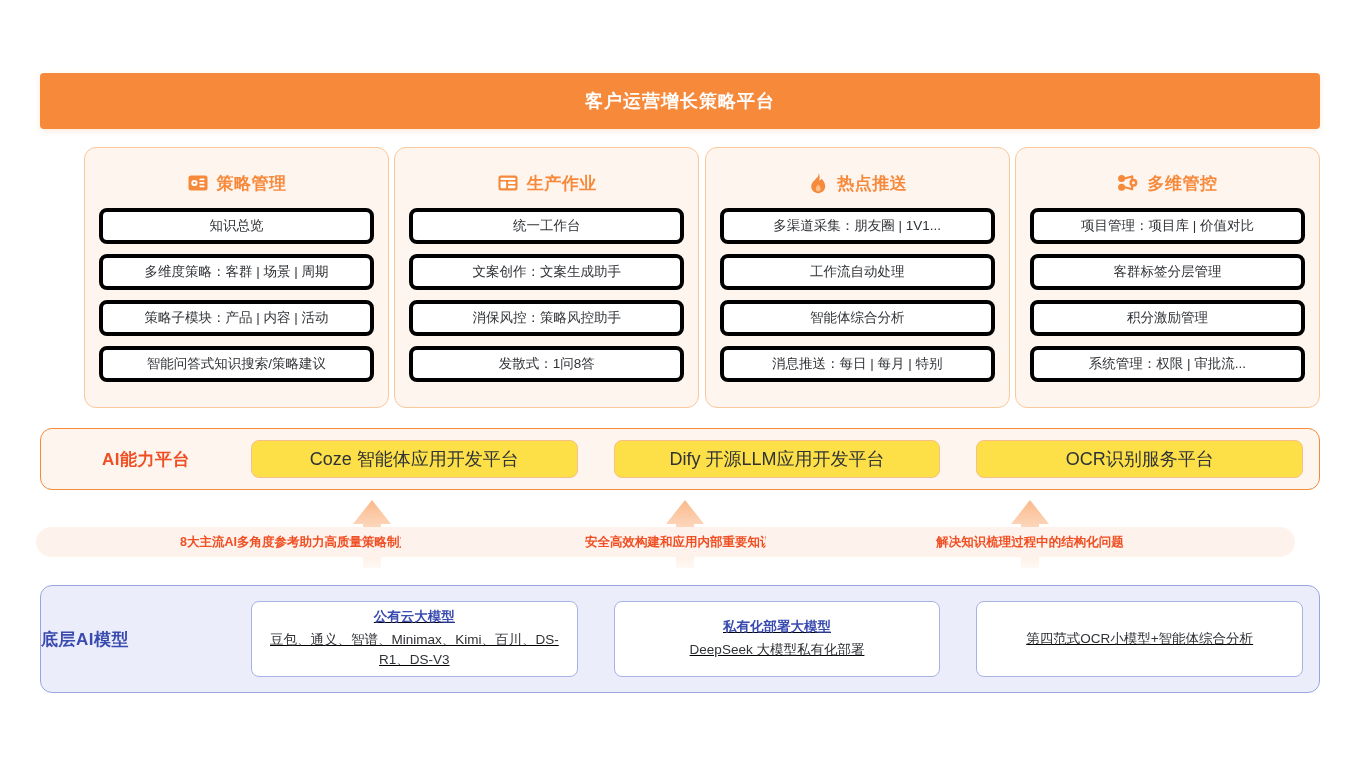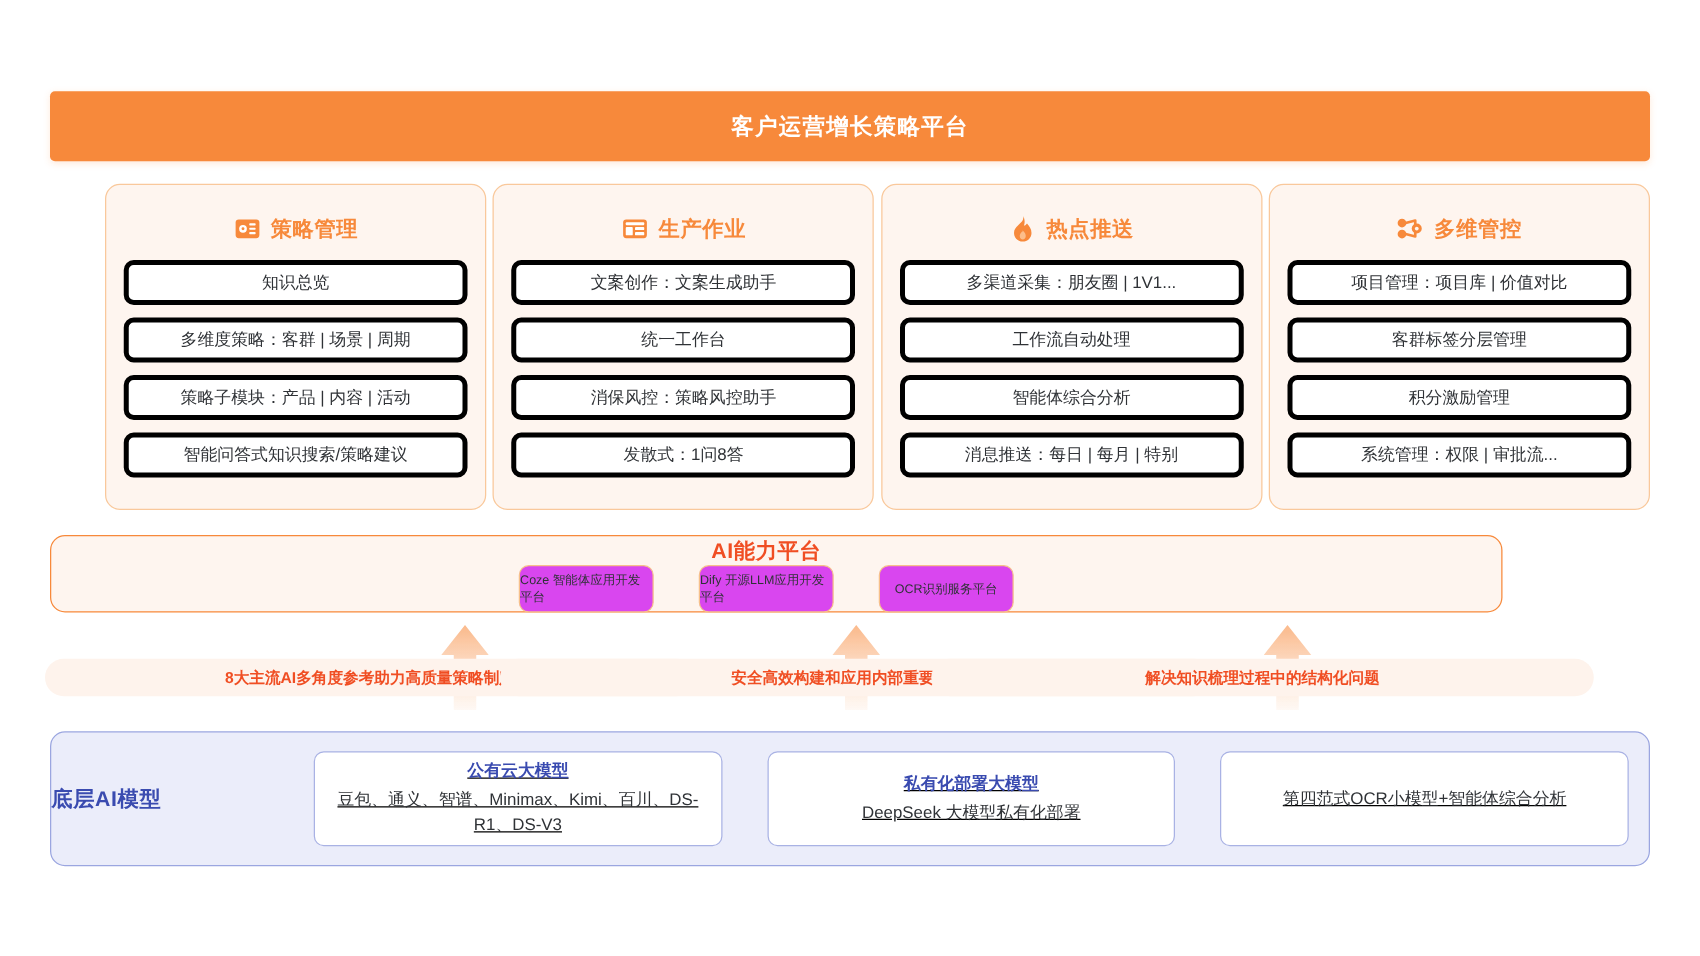--- a/index.html
+++ b/index.html
@@ -84,51 +84,50 @@
     color: #2F3236;
     padding: 0 6px;
     white-space: nowrap;
     overflow: hidden;
   }
 
   
   .ai-band {
     position: absolute;
     left: 40px; top: 428px;
-    width: 1162px; height: 62px;
+    width: 1280px; height: 62px;
     background: #FEF5EF;
     border: 1px solid #F7893B;
     border-radius: 12px;
     display: flex;
     align-items: center;
     padding: 0 16px 0 0;
-    flex-direction: column;
   }
   .ai-band-label {
     width: 210px;
     text-align: center;
     color: #F04E23;
     font-size: 17px;
     font-weight: bold;
     flex: 0 0 auto;
     letter-spacing: 0.5px;
   }
   .ai-band-items {
     flex: 1 1 auto;
     display: flex;
     gap: 36px;
   }
   .ai-item {
     flex: 1 1 0;
     height: 38px;
-    background: #d946ef;
+    background: #fde047;
     border: 1px solid #F6C08A;
     border-radius: 8px;
     display: flex; align-items: center; justify-content: center;
-    font-size: 10px;
+    font-size: 18px;
     color: #2F3236;
   }
 
   
   .arrow-layer {
     position: absolute;
     left: 40px; top: 498px;
     width: 1280px; height: 78px;
   }
   .arrow-group {
@@ -254,22 +253,22 @@
             <rect x="0.5" y="2.5" width="19" height="15" rx="2.5" fill="#F7893B"></rect>
             <rect x="2.6" y="4.8" width="14.8" height="2.3" rx="0.7" fill="#fff"></rect>
             <rect x="2.6" y="8.6" width="5.6" height="6.6" rx="0.7" fill="#fff"></rect>
             <rect x="10.0" y="8.6" width="7.4" height="2.4" rx="0.7" fill="#fff"></rect>
             <rect x="10.0" y="12.6" width="7.4" height="2.6" rx="0.7" fill="#fff"></rect>
           </svg>
         </span>
         <span class="pillar-title">生产作业</span>
       </div>
       <div class="pill-list">
+        <div class="pill">统一工作台</div>
         <div class="pill">文案创作：文案生成助手</div>
-        <div class="pill">统一工作台</div>
         <div class="pill">消保风控：策略风控助手</div>
         <div class="pill">发散式：1问8答</div>
       </div>
     </div>
 
     <div class="pillar">
       <div class="pillar-head">
         <span class="ico">
           <svg width="20" height="22" viewBox="0 0 20 22">
             <path d="M10.6 0.8c0.6 3.2-1.3 4.6-2.9 6.2C5.5 9.2 3.2 11.2 3.2 14.3c0 3.9 3.2 6.9 7 6.9s7-3 7-6.9c0-3.2-1.8-5.4-3.6-7.5-0.9 1.2-1.7 1.9-2.4 1.6 1.1-3 0.2-6-0.6-7.6z" fill="#F7893B"></path>
@@ -348,21 +347,21 @@
     </div>
     <div class="anno-pill" style="left:360px; width:570px;">安全高效构建和应用内部重要知识库</div>
 
     <div class="arrow-group" style="left:850px; width:280px;">
       <span class="arrow-glyph">
         <svg width="44" height="72" viewBox="0 0 44 72">
           <path d="M22 2 L41 26 L31 26 L31 70 L13 70 L13 26 L3 26 Z" fill="url(#arrowGrad)"></path>
         </svg>
       </span>
     </div>
-    <div class="anno-pill" style="left:705px; width:530px;">解决知识梳理过程中的结构化问题</div>
+    <div class="anno-pill" style="left:725px; width:530px;">解决知识梳理过程中的结构化问题</div>
 
   </div>
 
   <div class="model-band">
     <div class="model-band-label">底层AI模型</div>
     <div class="model-items">
 
       <div class="model-item">
         <div class="model-item-title">公有云大模型</div>
         <div class="model-item-desc">豆包、通义、智谱、Minimax、Kimi、百川、DS-R1、DS-V3</div>

